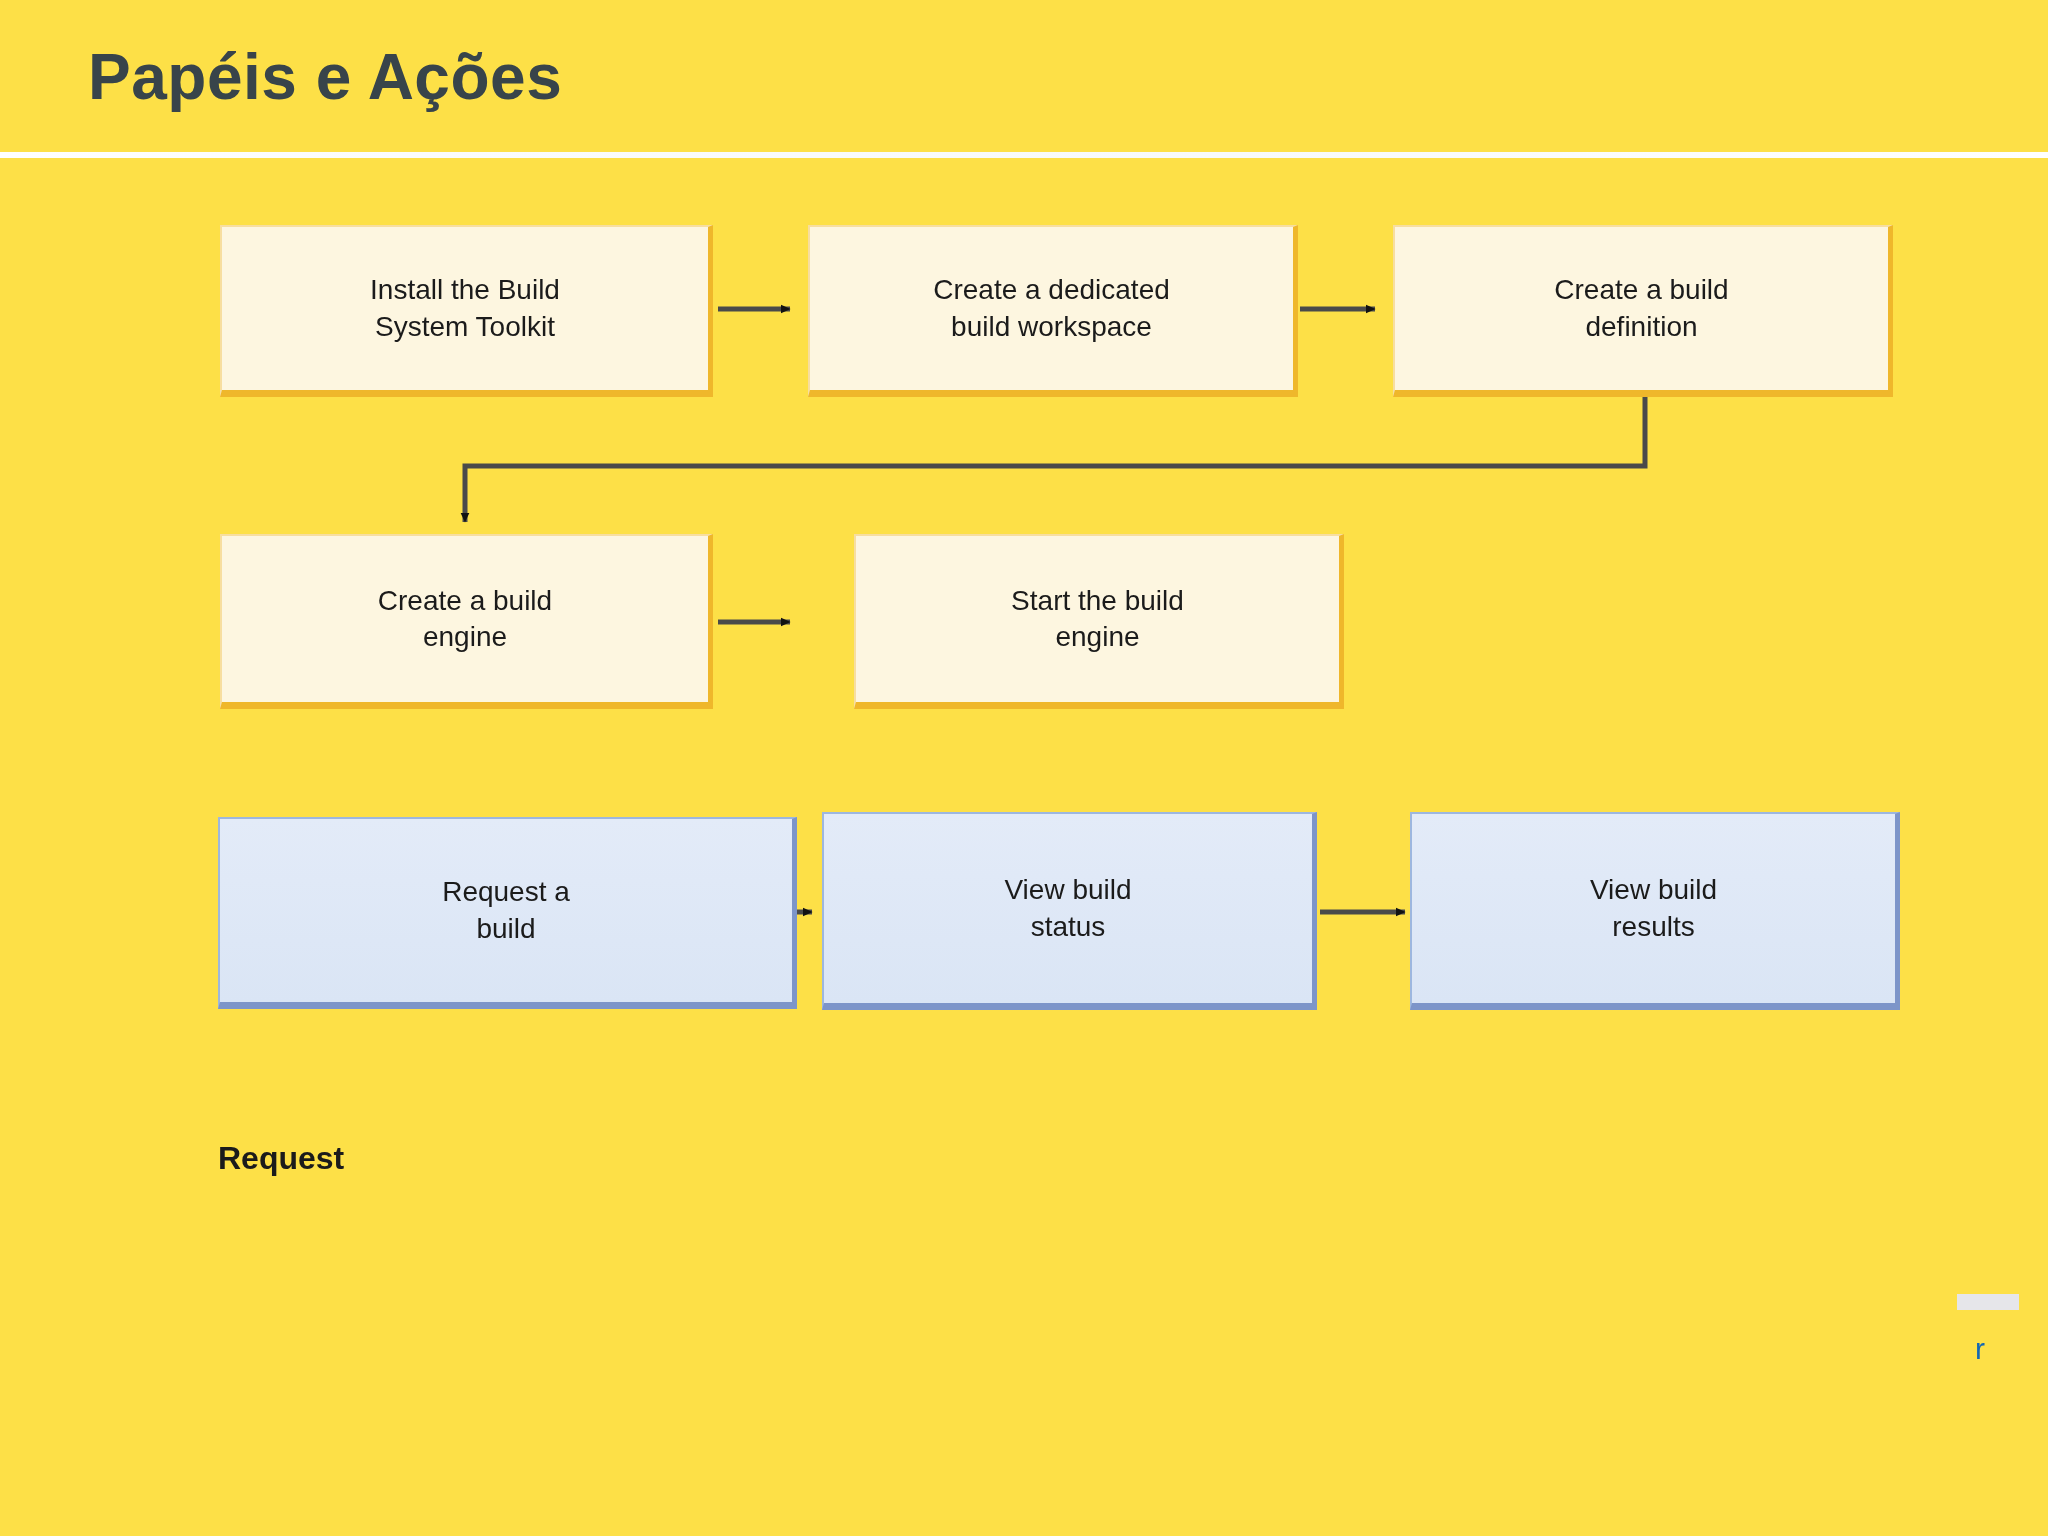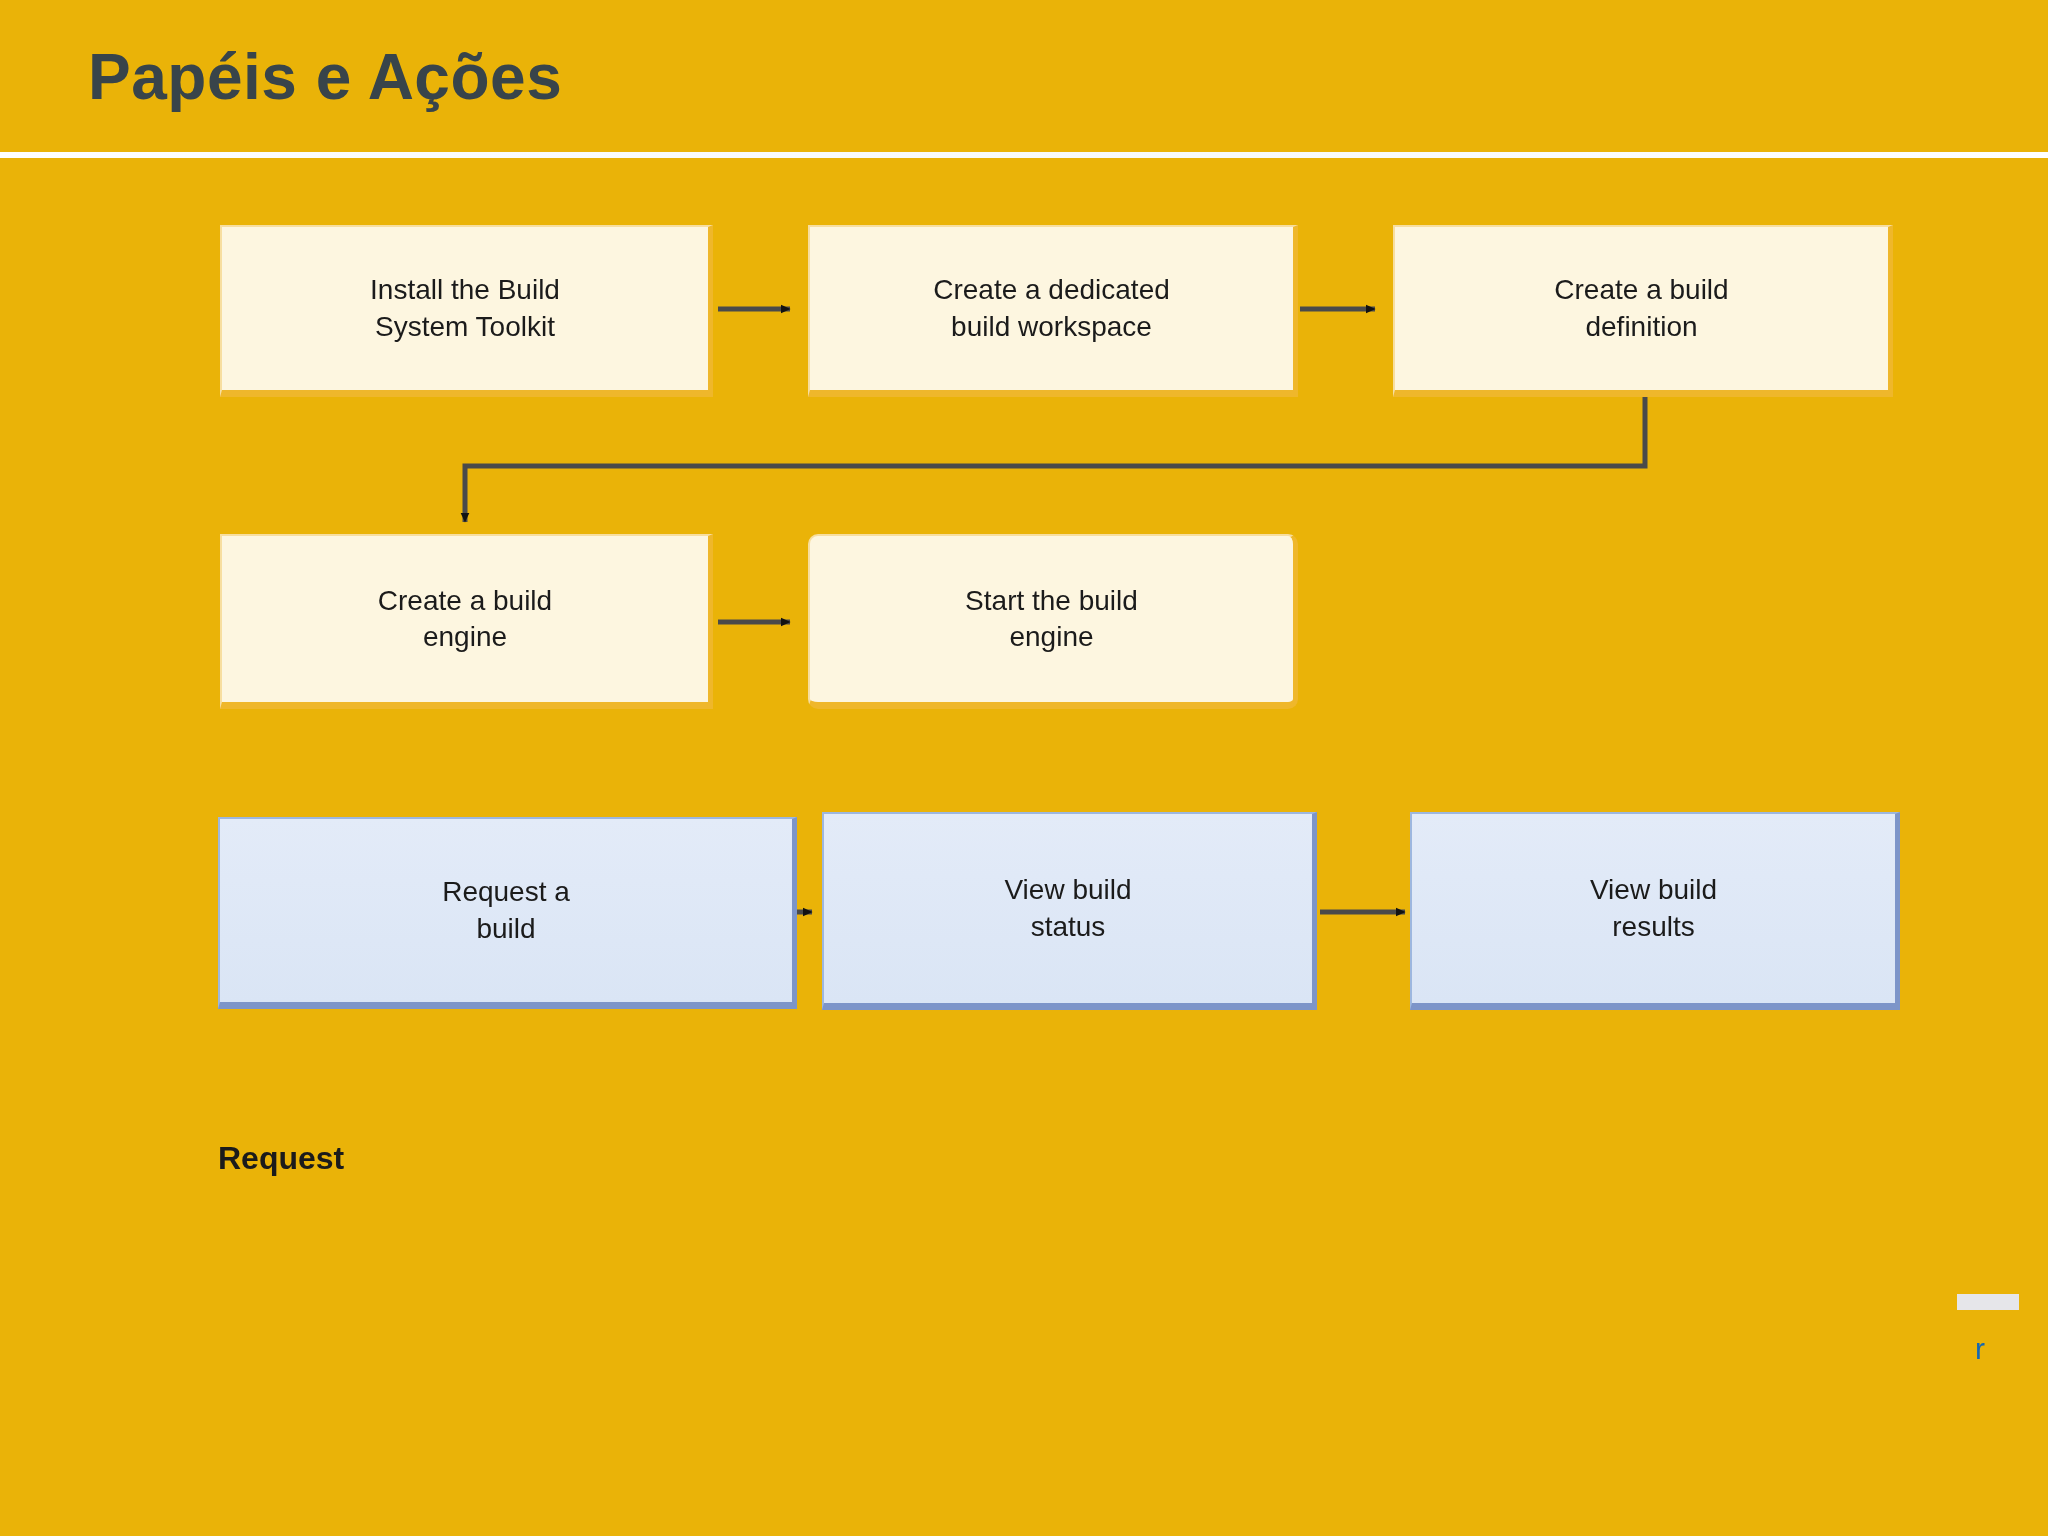--- a/index.html
+++ b/index.html
@@ -14,21 +14,21 @@
     overflow: hidden;
     font-family: "Liberation Sans", sans-serif;
     background: #ffffff;
   }
 
   #slide {
     position: absolute;
     left: 0; top: 0;
     width: 2048px;
     height: 1536px;
-    background: #eab308;
+    background: #fde047;
   }
 
   
   #page-title {
     position: absolute;
     left: 88px;
     top: 40px;
     font-size: 64px;
     font-weight: bold;
     color: #38444a;
@@ -224,21 +224,21 @@
     <div class="node release" style="left:1393px; top:225px; width:500px; height:172px;">
       <span class="label">Create a build
 definition</span>
     </div>
 
     <div class="node release" style="left:220px; top:534px; width:493px; height:175px;">
       <span class="label">Create a build
 engine</span>
     </div>
 
-    <div class="node release" style="left:808px; top:534px; width:490px; height:175px;border-radius:10px;">
+    <div class="node release" style="left:854px; top:534px; width:490px; height:175px;">
       <span class="label">Start the build
 engine</span>
     </div>
 
     <div class="node developer" style="left:218px; top:817px; width:579px; height:192px;">
       <span class="label">Request a
 build</span>
     </div>
 
     <div class="node developer" style="left:822px; top:812px; width:495px; height:198px;">

